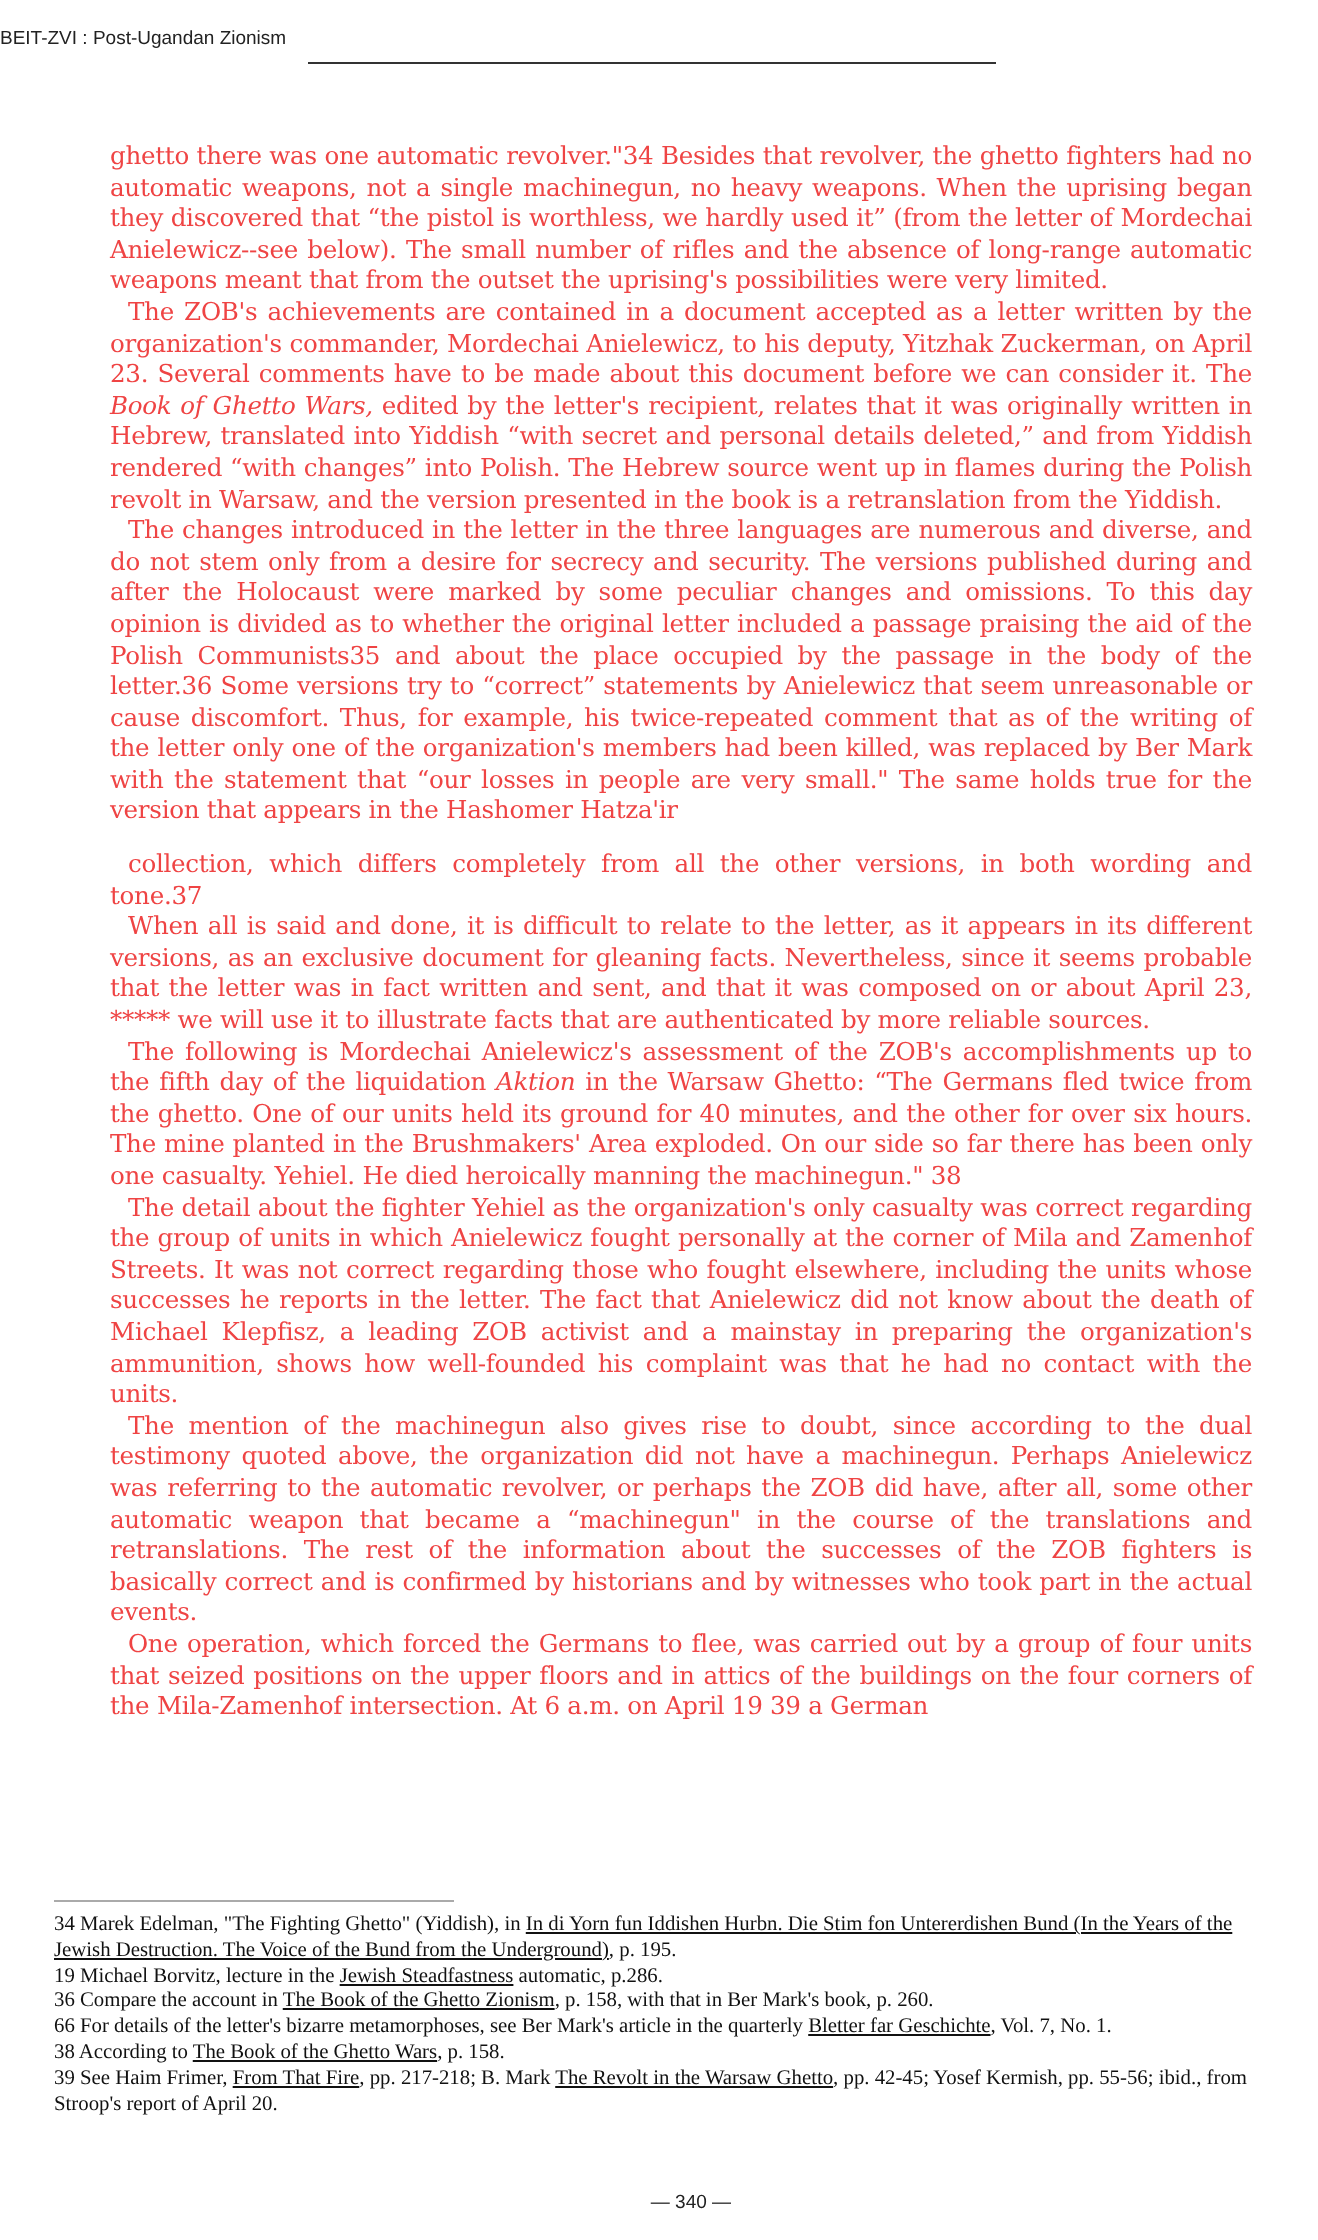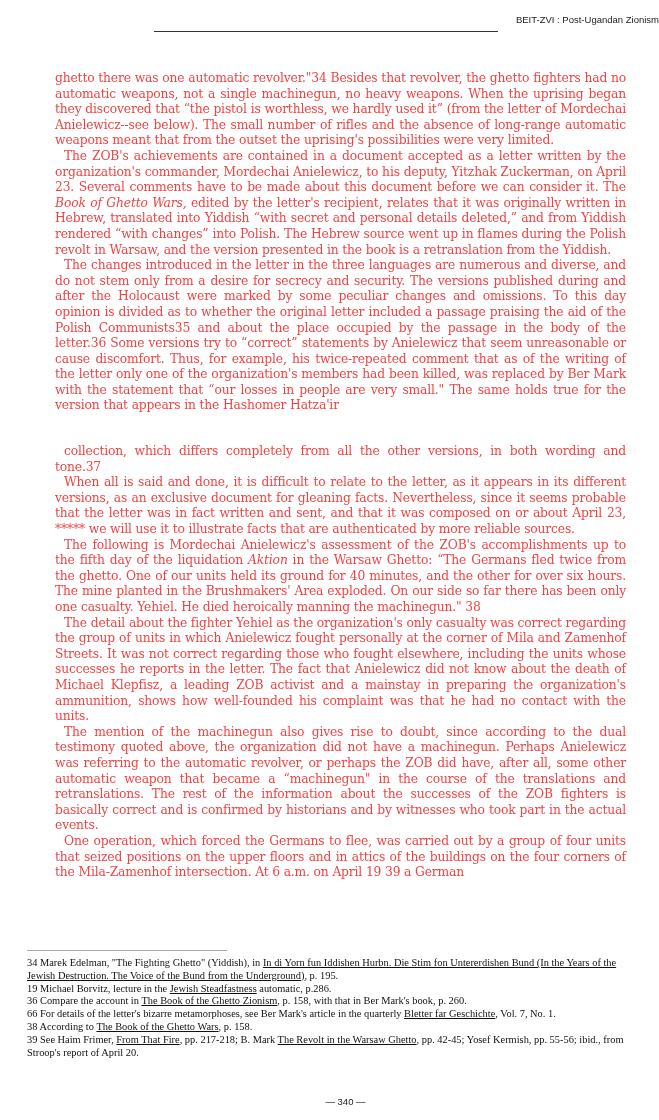--- a/index.html
+++ b/index.html
@@ -1,32 +1,32 @@
 <!DOCTYPE html>
 <html><head>
   <meta charset="utf-8">
   <style>
     html, body { margin: 0; padding: 0; background: #ffffff; }
     body { width: 659px; height: 1120px; position: relative; overflow: hidden; color: #111; }
     .header {
-      position: absolute; top: 14px; left: 0; width: 659px; text-align: right;
+      position: absolute; top: 14px; left: 0; width: 659px; text-align: left;
       font-family: "Liberation Sans", sans-serif; font-size: 9.5px; color: #222;
     }
     .header-rule {
       position: absolute; top: 31px; left: 154px; width: 344px; height: 0;
       border-top: 1px solid #333;
     }
     .body-text {
       position: absolute; top: 71px; left: 55px; width: 571px;
       font-family: "DejaVu Serif", serif; font-size: 12.3px; line-height: 15.6px;
       text-align: justify; color: #ef4444; letter-spacing: -0.15px;
     }
     .body-text p { margin: 0; text-indent: 9px; }
     .body-text p.noindent { text-indent: 0; }
-    .body-text p.gap { margin-top: 30px; text-indent: 9px; }
+    .body-text p.gap { margin-top: 11px; text-indent: 9px; }
     .fn-rule {
       position: absolute; top: 950px; left: 27px; width: 200px; height: 0;
       border-top: 1px solid #aaa;
     }
     .footnotes {
       position: absolute; top: 957px; left: 27px; width: 600px;
       font-family: "Liberation Serif", serif; font-size: 10.4px; line-height: 12.8px; color: #111;
     }
     .footnotes .fn { margin: 0; }
     .u { text-decoration: underline; }

